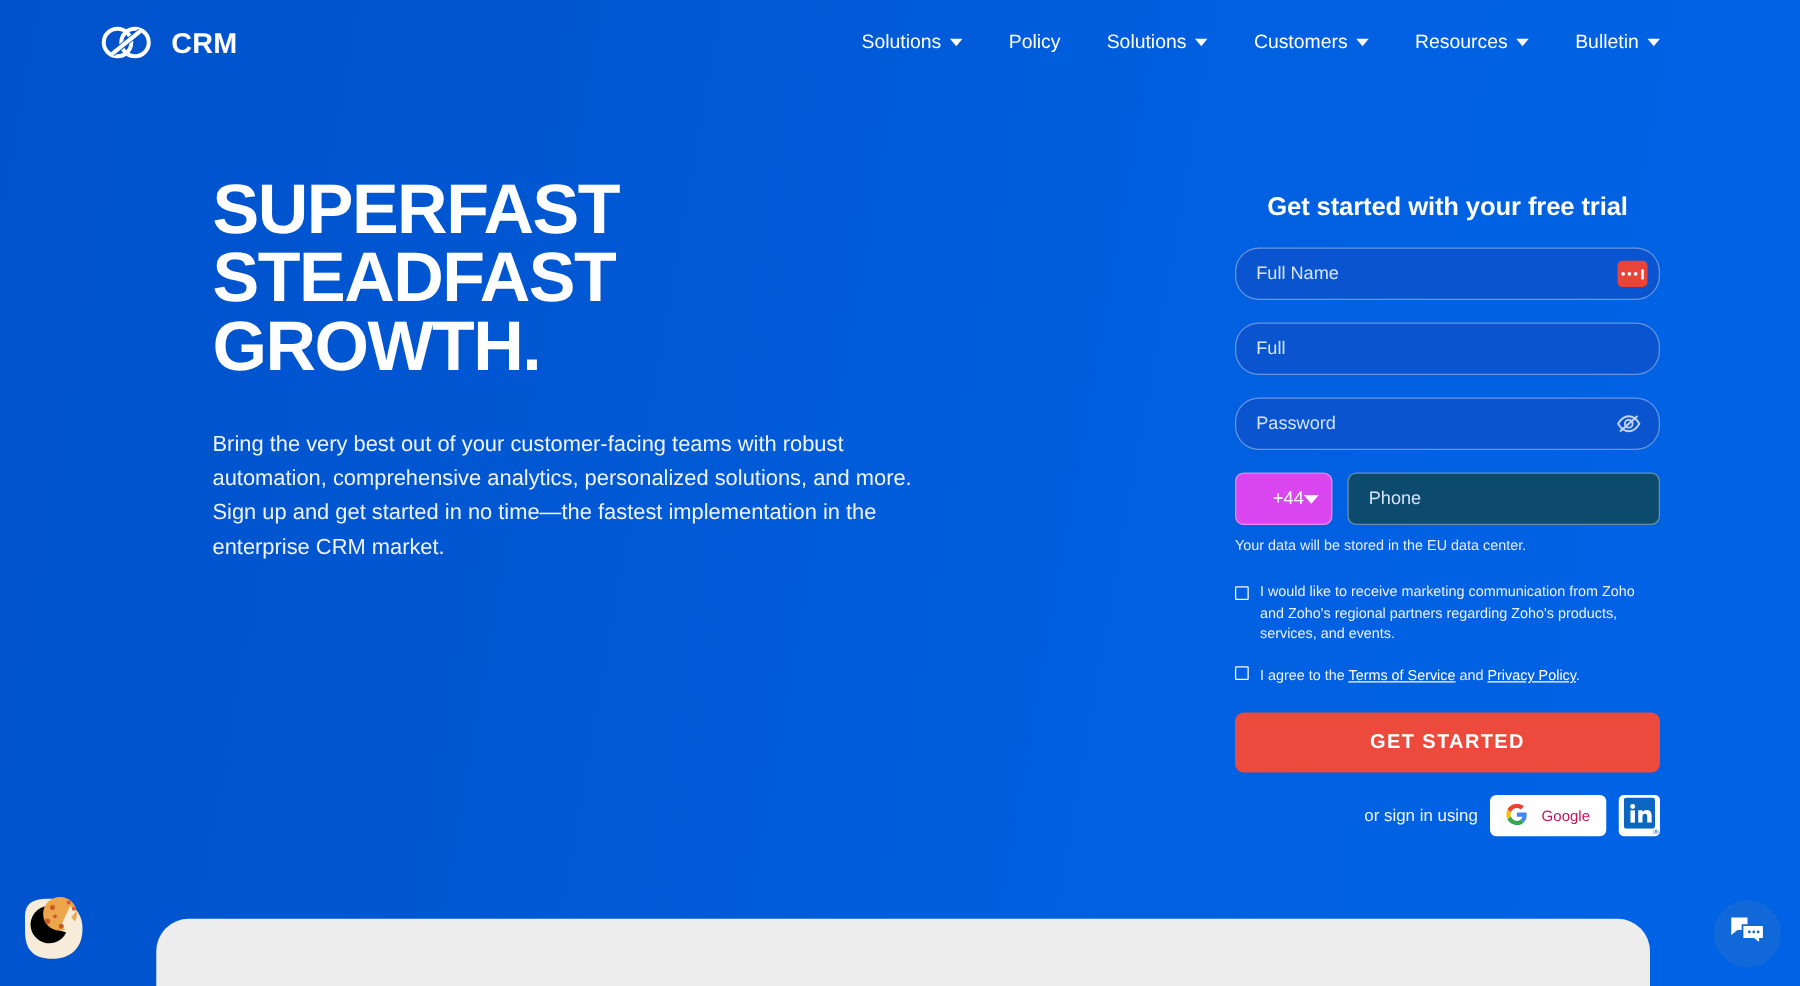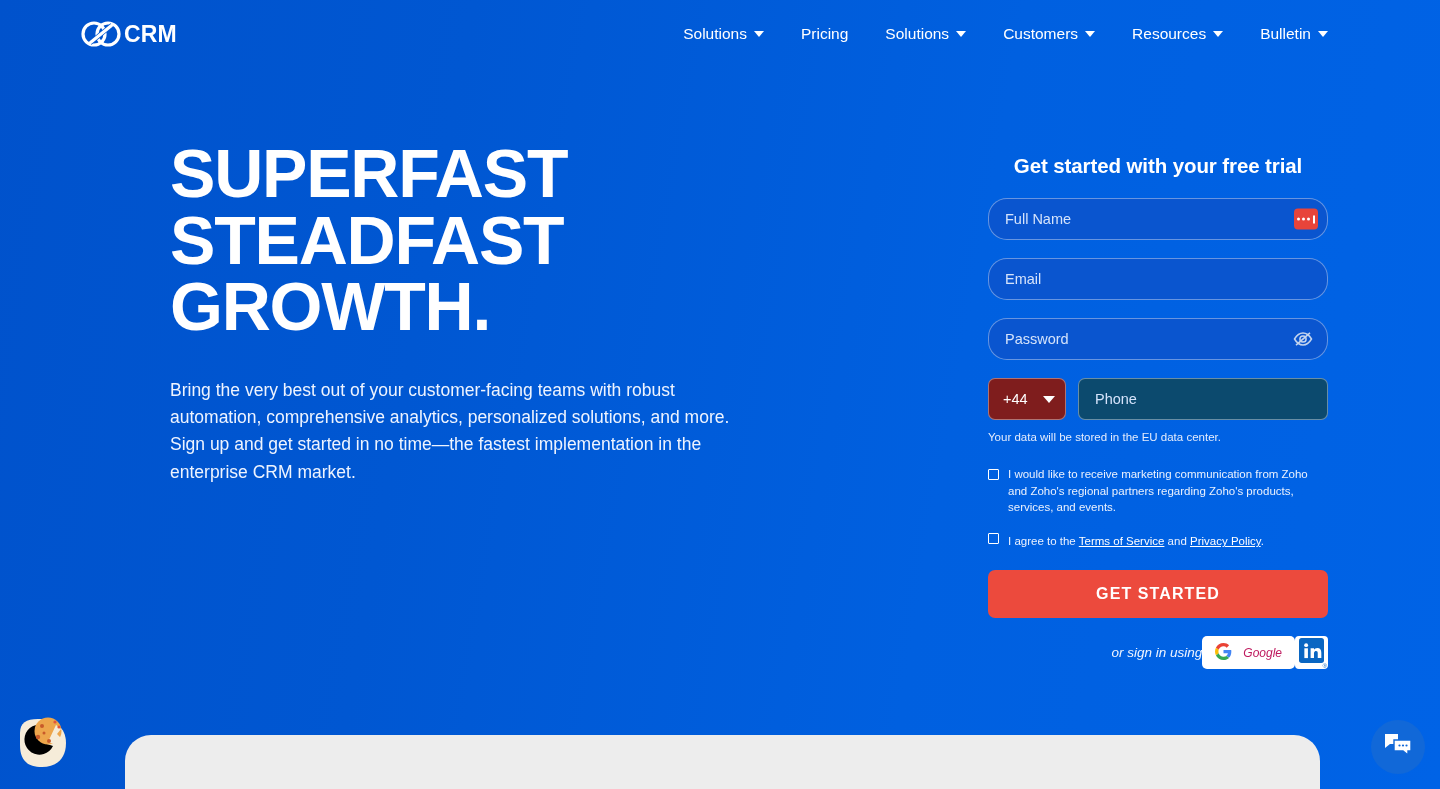--- a/index.html
+++ b/index.html
@@ -15,21 +15,21 @@
 
   
   .navbar {
     height: 68px;
     display: flex;
     align-items: center;
     padding: 0 112px 0 78px;
     position: relative;
     z-index: 20;
   }
-  .brand { display: flex; align-items: center; cursor: pointer; text-align: center; }
+  .brand { display: flex; align-items: center; gap: 13px; cursor: pointer; text-align: center; }
   .brand-logo { width: 46px; height: 34px; display: block; }
   .brand-name {
     color: #fff; font-size: 23px; font-weight: 700; letter-spacing: .2px;
   }
   .nav-links {
     margin-left: auto;
     display: flex; align-items: center; gap: 37px;
   }
   .nav-item {
     display: flex; align-items: center; gap: 7px;
@@ -47,21 +47,21 @@
   
   .hero {
     display: flex;
     padding: 0 112px 0 170px;
     position: relative;
     z-index: 10;
   }
   .hero-left { width: 620px; padding-top: 72px; }
   .hero-title {
     color: #ffffff;
-    font-size: 68px;
+    font-size: 56px;
     font-weight: 700;
     line-height: 0.98;
     letter-spacing: -1.2px;
   }
   .hero-sub {
     margin-top: 37px;
     color: #eef4ff;
     font-size: 17.5px;
     line-height: 1.56;
     max-width: 580px;
@@ -111,24 +111,24 @@
   .pm-badge i { width: 3px; height: 3px; border-radius: 50%; background: #fff; display: block; }
   .pm-badge .bar { width: 1.5px; height: 8px; border-radius: 0; background: #fff; display:block; margin-left:1px; }
   .eye-btn {
     position: absolute; right: 14px; top: 50%; transform: translateY(-50%);
     cursor: pointer; display: flex;
   }
 
   .phone-row { display: flex; gap: 0; margin-bottom: 9px; }
   .cc-select {
     width: 78px; height: 42px;
-    background: #7f1d1d;
+    background: #d946ef;
     border: 1px solid rgba(255,255,255,.38);
     border-radius: 7px;
-    display: flex; align-items: center; justify-content: space-between;
+    display: flex; align-items: center; justify-content: flex-end;
     padding: 0 10px 0 14px;
     cursor: pointer;
   }
   .cc-code { color: #ffffff; font-size: 14.5px; }
   .cc-caret {
     width: 0; height: 0;
     border-left: 6px solid transparent;
     border-right: 6px solid transparent;
     border-top: 7px solid #ffffff;
   }
@@ -173,21 +173,21 @@
     border: none; border-radius: 7px;
     color: #ffffff; font-size: 16px; font-weight: 700;
     letter-spacing: 1.1px;
     margin-top: 20px;
     cursor: pointer;
     font-family: "Liberation Sans", sans-serif;
   }
 
   .social-row {
     display: flex; align-items: center; justify-content: flex-end;
-    margin-top: 18px; font-style: italic;
+    gap: 10px; margin-top: 18px;
   }
   .social-label { color: #f0f5ff; font-size: 13.5px; }
   .google-btn {
     background: #ffffff; border-radius: 5px;
     height: 33px; padding: 0 13px;
     display: flex; align-items: center; gap: 11px;
     cursor: pointer;
   }
   .google-btn span { color: #be185d; font-size: 12px; }
   .li-btn {
@@ -240,21 +240,21 @@
     </span>
     <span class="brand-name">CRM</span>
   </div>
 
   <nav class="nav-links">
     <div class="nav-item">
       <span>Solutions</span>
       <i class="caret"></i>
     </div>
     <div class="nav-item">
-      <span>Pricing</span>
+      <span>Policy</span>
     </div>
     <div class="nav-item">
       <span>Solutions</span>
       <i class="caret"></i>
     </div>
     <div class="nav-item">
       <span>Customers</span>
       <i class="caret"></i>
     </div>
     <div class="nav-item">
@@ -288,21 +288,21 @@
       <span class="pm-badge">
         <i></i>
           <i></i>
           <i></i>
           <span class="bar"></span>
       </span>
     </div>
 
     
     <div class="field">
-      <span class="field-text">Email</span>
+      <span class="field-text">Full</span>
     </div>
 
     
     <div class="field">
       <span class="field-text">Password</span>
       <span class="eye-btn">
         <svg width="20" height="16" viewBox="0 0 20 16">
           <path d="M1.5 8 C4 3.8 7 2 10 2 C13 2 16 3.8 18.5 8 C16 12.2 13 14 10 14 C7 14 4 12.2 1.5 8 Z" fill="none" stroke="#c3d4ee" stroke-width="1.5"></path>
           <circle cx="10" cy="8" r="3.1" fill="none" stroke="#c3d4ee" stroke-width="1.5"></circle>
           <line x1="3" y1="14.2" x2="17" y2="1.8" stroke="#c3d4ee" stroke-width="1.6"></line>

